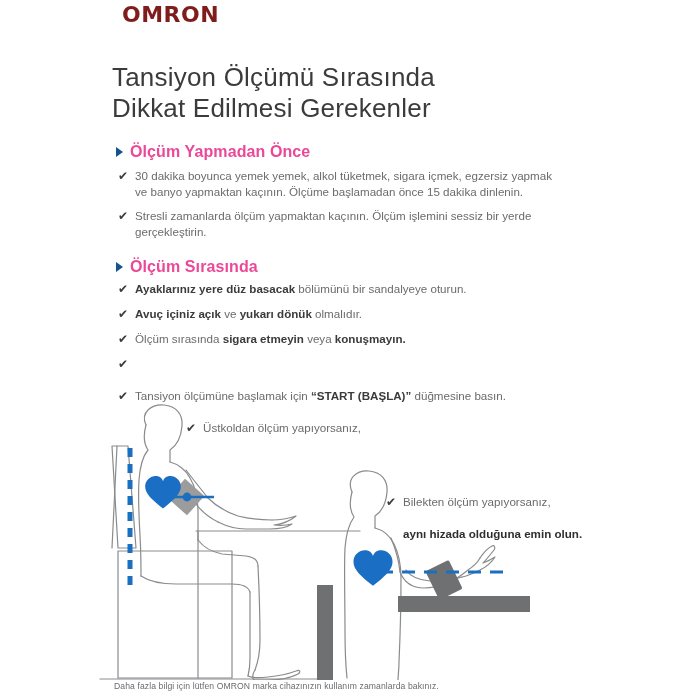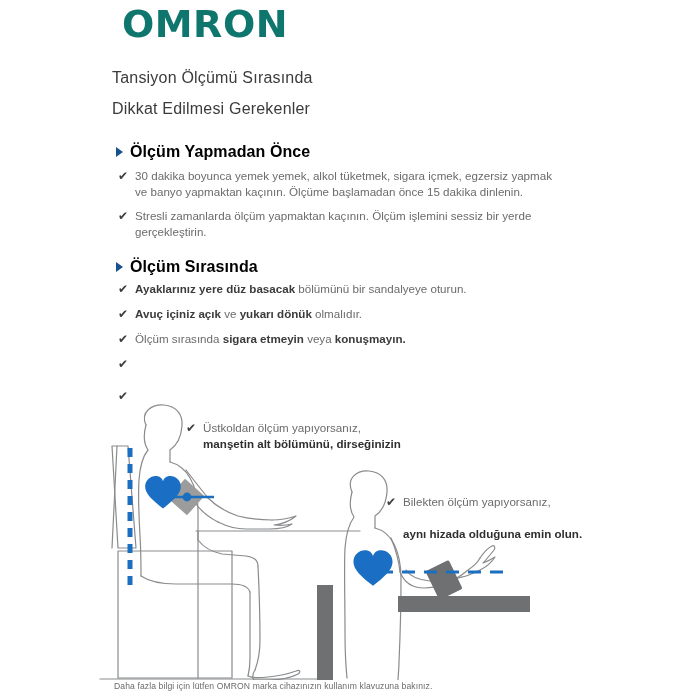--- a/index.html
+++ b/index.html
@@ -9,36 +9,36 @@
     font-family:"Liberation Sans","DejaVu Sans",sans-serif;
     color:#58595b;
     overflow:hidden;
     position:relative;
   }
   .page{position:relative;width:700px;height:700px;}
 
   
   .logo{
     position:absolute;left:122px;top:2px;
-    font-size:38px;font-weight:bold;letter-spacing:0.5px;
-    color:#0f766e;
+    font-size:22px;font-weight:bold;letter-spacing:0.5px;
+    color:#7f1d1d;
     font-family:"DejaVu Sans","Liberation Sans",sans-serif;
   }
 
   
   .title{
     position:absolute;left:112px;top:62px;width:540px;
-    font-size:16px;line-height:31px;font-weight:400;color:#3b3b3b;
+    font-size:26px;line-height:31px;font-weight:400;color:#3b3b3b;
     letter-spacing:0.2px;
   }
 
   
   .section-head{
     position:absolute;
-    font-size:16px;font-weight:bold;color:#000000;
+    font-size:16px;font-weight:bold;color:#ec4899;
     letter-spacing:0.1px;
     display:flex;align-items:center;gap:7px;
   }
   .tri{
     width:0;height:0;
     border-top:5px solid transparent;border-bottom:5px solid transparent;
     border-left:7px solid #17518f;
     display:inline-block;
   }
   #sec1{left:116px;top:143px;}
@@ -142,20 +142,23 @@
       <span>Ölçüm sırasında </span><b>sigara etmeyin</b><span> veya </span><b>konuşmayın.</b>
     </span>
   </div>
 
   <div class="bullet" id="b6">
     <span class="ck">✔</span>
   </div>
 
   <div class="bullet" id="b7">
     <span class="ck">✔</span>
+    <span class="txt">
+      <span>Tansiyon ölçümüne başlamak için </span><b>“START (BAŞLA)”</b><span> düğmesine basın.</span>
+    </span>
   </div>
 
   <svg class="illu" viewBox="0 0 700 280">
     <g stroke="#8a8b8d" stroke-width="1.2" fill="none" stroke-linejoin="round" stroke-linecap="round">
 
       <path d="M146 25 C140 12 152 4 164 5 C176 6 183 14 182 26 C181 38 176 46 170 50 L170 62"></path>
 
       <path d="M146 25 C143 36 144 44 148 50 C143 56 140 66 139 80 C138 96 139 118 140 136 C141 152 141 166 141 176"></path>
 
       <path d="M170 62 C178 64 186 70 190 78 C196 88 198 100 198 112 L198 140"></path>
@@ -234,28 +237,28 @@
     <line x1="380" y1="172" x2="506" y2="172" stroke="#1b6fc0" stroke-width="3.2" stroke-dasharray="13 9" stroke-linecap="butt"></line>
 
     <rect x="398" y="196" width="132" height="16" fill="#6f7072"></rect>
     <rect x="317" y="185" width="16" height="96" fill="#6f7072"></rect>
   </svg>
 
   <div class="caption" id="cap1">
     <span class="ck">✔</span>
     <span>
       <span>Üstkoldan ölçüm yapıyorsanız,</span><br>
-      <b>manşetin alt bölümünü, dirseğinizin</b><br>
+      <br>
     </span>
   </div>
 
   <div class="caption" id="cap2">
     <span class="ck">✔</span>
     <span>
       <span>Bilekten ölçüm yapıyorsanız,</span><br>
       <br>
       <b>aynı hizada olduğuna emin olun.</b>
     </span>
   </div>
 
-  <div class="footer">Daha fazla bilgi için lütfen OMRON marka cihazınızın kullanım klavuzuna bakınız.</div>
+  <div class="footer">Daha fazla bilgi için lütfen OMRON marka cihazınızın kullanım zamanlarda bakınız.</div>
 
 </div>
 
 </body></html>

